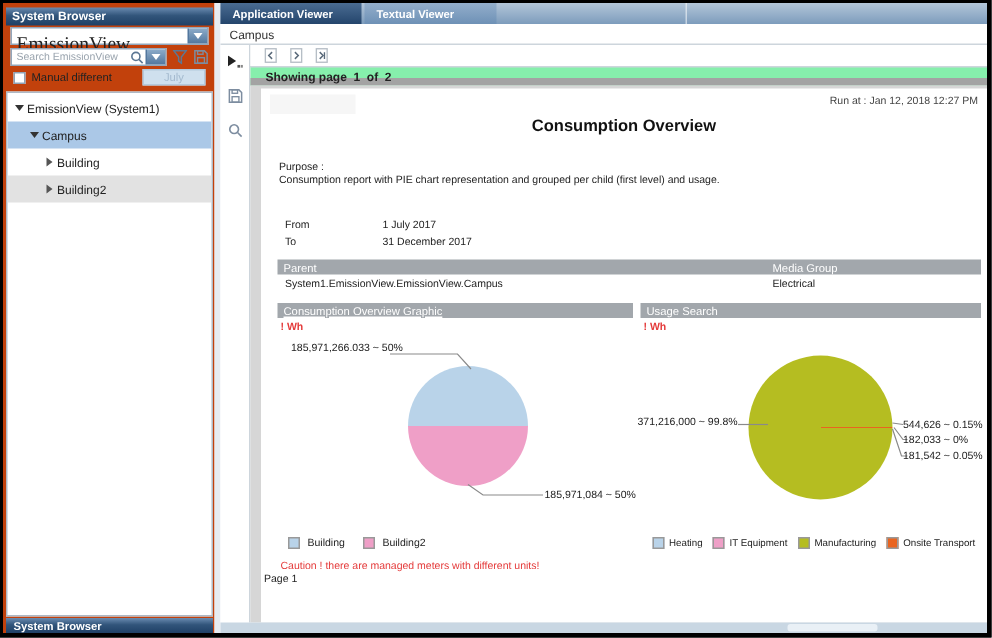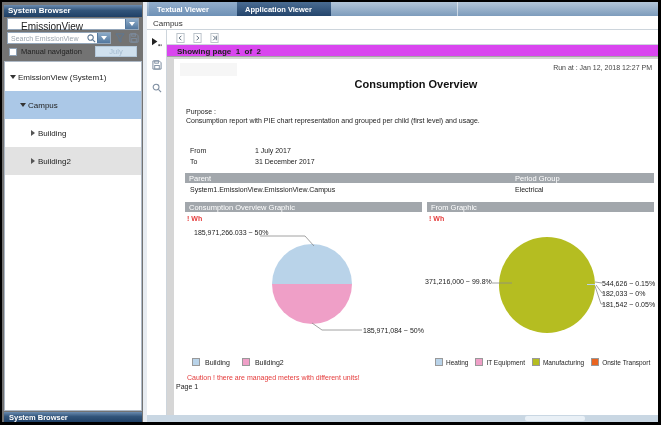--- a/index.html
+++ b/index.html
@@ -1,36 +1,36 @@
 <!DOCTYPE html>
 <html><head>
 <meta charset="utf-8">
 <style>
 * { margin:0; padding:0; box-sizing:border-box; }
 html,body { width:661px; height:425px; overflow:hidden; background:#000; font-family:"Liberation Sans",sans-serif; }
 .app { position:absolute; left:2px; top:2px; width:656px; height:420px; background:#fff; display:flex; }
 
 
-.left { width:141px; background:#737373; display:flex; flex-direction:column; padding:3px 1px 0 2px; }
+.left { width:141px; background:#c2410c; display:flex; flex-direction:column; padding:3px 1px 0 2px; }
 .sb-header { height:12px; background:linear-gradient(180deg,#6a8bb0 0%,#32557b 45%,#1f4066 100%); color:#fff; font-size:8px; font-weight:bold; padding:1px 0 0 4px; }
 .controls { padding:1px 3px 0 3px; }
 .combo { display:flex; height:12px; border:1px solid #93a6ba; background:#fff; margin-bottom:2px; }
-.combo .val { flex:1; font-size:10px; padding:2px 0 0 13px; color:#222; }
+.combo .val { flex:1; font-size:13px; padding:2px 0 0 3px; color:#222;font-family:Liberation Serif, serif; }
 .dd { width:13px; background:linear-gradient(180deg,#8cabc9,#52779e); border-left:1px solid #52779e; display:flex; align-items:center; justify-content:center; }
 .tri-down-w { width:0; height:0; border-left:3px solid transparent; border-right:3px solid transparent; border-top:4px solid #fff; }
 .search-row { display:flex; align-items:center; margin-bottom:2px; }
 .search-box { flex:1; display:flex; align-items:center; height:12px; border:1px solid #93a6ba; background:#fff; }
 .search-box .ph { flex:1; font-size:7px; color:#9aa4ae; padding-left:3px; white-space:nowrap; overflow:hidden; }
 .tool-ic { margin-left:4px; display:flex; }
 .manual-row { display:flex; align-items:center; position:relative; height:11px; margin-top:1px; }
 .cb { width:8px; height:8px; background:#fff; border:1px solid #8fa2b6; margin:0 4px 0 2px; }
 .manual-lbl { font-size:7.5px; color:#222; }
 .send-btn { position:absolute; right:2px; top:0; width:42px; height:11px; background:#cfe0ee; border:1px solid #b4c9dc; color:#a4bacf; font-size:7.5px; text-align:center; line-height:10px; }
 .tree { flex:1; background:#fff; border:1px solid #aeb9c6; margin-top:4px; padding-top:1px; overflow:hidden; }
-.trow { height:28px; font-size:8px; color:#222; display:flex; align-items:center; white-space:nowrap; }
+.trow { height:18px; font-size:8px; color:#222; display:flex; align-items:center; white-space:nowrap; }
 .trow .tri { width:10px; display:flex; justify-content:center; }
 .tri-down { width:0; height:0; border-left:3px solid transparent; border-right:3px solid transparent; border-top:4px solid #333; }
 .tri-right { width:0; height:0; border-top:3px solid transparent; border-bottom:3px solid transparent; border-left:4px solid #555; }
 .trow.sel { background:#abc8e7; }
 .trow.alt { background:#e2e2e2; }
 .p0 { padding-left:3px; } .p1 { padding-left:13px; } .p2 { padding-left:23px; }
 .bbar { height:10px; background:linear-gradient(180deg,#6a8bb0 0%,#32557b 45%,#1f4066 100%); color:#fff; font-size:7.5px; font-weight:bold; padding:1px 0 0 5px; margin-top:1px; }
 .split { width:4px; background:#e7ecf2; }
 
 
@@ -38,37 +38,37 @@
 .tabstrip { height:14px; background:linear-gradient(180deg,#b3c6d9,#7d9cbc); display:flex; position:relative; }
 .tab { height:14px; font-size:7.5px; font-weight:bold; color:#fff; padding:3px 0 0 8px; }
 .tab.active { background:linear-gradient(180deg,#4a6c92,#24456c); width:94px; }
 .tab.inactive { background:linear-gradient(180deg,#93aecb,#6e91b6); margin-left:2px; width:88px; }
 .strip-sep { position:absolute; left:310px; top:0; width:1px; height:14px; background:rgba(255,255,255,0.55); }
 .crumb { height:14px; background:#fff; border-bottom:1px solid #cdd5dc; font-size:8px; color:#333; padding:3px 0 0 6px; }
 .body-row { flex:1; display:flex; min-height:0; }
 .tools-col { width:20px; background:#fff; border-right:1px solid #cdd5dc; display:flex; flex-direction:column; align-items:center; padding-top:3px; gap:5px; }
 .content-col { flex:1; display:flex; flex-direction:column; min-width:0; }
 .toolbar { height:14px; background:#fff; display:flex; gap:8px; padding:1px 0 0 9px; align-items:center; }
-.pagebar { height:13px; background:#d946ef; border-top:1px solid #cdd5dc; border-bottom:1px solid #a3a3a3; font-size:8px; font-weight:bold; color:#222; padding:2px 0 0 10px; }
+.pagebar { height:13px; background:#86efac; border-top:1px solid #cdd5dc; border-bottom:5px solid #a3a3a3; font-size:8px; font-weight:bold; color:#222; padding:2px 0 0 10px; }
 .viewport { flex:1; background:#d6d6d6; padding:2px 0 0 7px; min-height:0; display:flex; flex-direction:column; align-items:center; }
 .page { position:relative; width:484px; flex:1; background:#fff; font-size:7px; color:#222; }
 .hscroll { height:7px; background:#c9d7e3; position:relative; }
 .hthumb { position:absolute; left:378px; top:1px; width:60px; height:5px; background:#e9f0f6; border-radius:2px; }
 
 
 .abs { position:absolute; white-space:nowrap; }
 .logo-ph { left:6px; top:4px; width:57px; height:13px; background:#f6f6f6; }
 .run-at { right:6px; top:5px; font-size:7px; color:#444; }
 .rtitle { left:0; right:0; top:19px; text-align:center; font-size:11px; font-weight:bold; color:#111; }
 .purpose-l { left:12px; top:49px; }
 .purpose-t { left:12px; top:58px; }
 .gbar { height:10px; background:#a2a7ac; color:#fff; font-size:7.5px; padding:1px 0 0 4px; }
 .bar-period { left:11px; right:4px; top:77px; }
 .bar-parent { left:11px; right:4px; top:114px; }
-.bar-cons { left:11px; width:237px; top:143px; }
+.bar-cons { left:11px; width:237px; top:143px;text-decoration:underline; }
 .bar-usage { left:253px; right:4px; top:143px; }
 .mg-h { position:absolute; left:330px; top:1px; }
 .f-l { left:16px; top:88px; } .f-v { left:81px; top:88px; }
 .t-l { left:16px; top:99px; } .t-v { left:81px; top:99px; }
 .par-v { left:16px; top:127px; } .med-v { left:341px; top:127px; }
 .wh { color:#e43a3a; font-size:7px; font-weight:bold; }
 .wh-l { left:13px; top:156px; } .wh-r { left:255px; top:156px; }
 .pie { border-radius:50%; }
 .pie-left { left:98px; top:185px; width:80px; height:80px; }
 .pie-right { left:325px; top:178px; width:96px; height:96px; }
@@ -125,21 +125,21 @@
         <span class="tool-ic">
             <svg width="10" height="10" viewBox="0 0 11 11">
               <path d="M1 1 H8 L10 3 V10 H1 Z" fill="none" stroke="#7d8da0" stroke-width="1.1"></path>
               <rect x="3" y="6" width="5" height="4" fill="none" stroke="#7d8da0" stroke-width="1"></rect>
               <rect x="3" y="1" width="4" height="2.5" fill="none" stroke="#7d8da0" stroke-width="1"></rect>
             </svg>
           </span>
       </div>
       <div class="manual-row">
         <span class="cb"></span>
-        <span class="manual-lbl">Manual navigation</span>
+        <span class="manual-lbl">Manual different</span>
         <span class="send-btn">July</span>
       </div>
     </div>
     <div class="tree">
       <div class="trow p0">
           <span class="tri">
             <span class="tri-down"></span>
           </span>
           <span>EmissionView (System1)</span>
         </div>
@@ -162,22 +162,22 @@
           <span>Building2</span>
         </div>
     </div>
     <div class="bbar"><span>System Browser</span></div>
   </div>
 
   <div class="split"></div>
 
   <div class="right">
     <div class="tabstrip">
+      <div class="tab active">Application Viewer</div>
       <div class="tab inactive">Textual Viewer</div>
-      <div class="tab active">Application Viewer</div>
       <div class="strip-sep"></div>
     </div>
     <div class="crumb">Campus</div>
     <div class="body-row">
       <div class="tools-col">
         <span><svg width="11" height="9" viewBox="0 0 12 10">
               <path d="M1 0 L7 4 L1 8 Z" fill="#222"></path>
               <rect x="8" y="7" width="2" height="2" fill="#555"></rect>
               <rect x="10.5" y="7" width="1.5" height="2" fill="#888"></rect>
             </svg></span>
@@ -214,26 +214,26 @@
             <div class="abs run-at">Run at : Jan 12, 2018 12:27 PM</div>
             <div class="abs rtitle">Consumption Overview</div>
             <div class="abs purpose-l">Purpose :</div>
             <div class="abs purpose-t">Consumption report with PIE chart representation and grouped per child (first level) and usage.</div>
 
             <div class="abs f-l">From</div>
             <div class="abs f-v">1 July 2017</div>
             <div class="abs t-l">To</div>
             <div class="abs t-v">31 December 2017</div>
 
-            <div class="abs gbar bar-parent"><span>Parent</span><span class="mg-h">Period Group</span></div>
+            <div class="abs gbar bar-parent"><span>Parent</span><span class="mg-h">Media Group</span></div>
             <div class="abs par-v">System1.EmissionView.EmissionView.Campus</div>
             <div class="abs med-v">Electrical</div>
 
             <div class="abs gbar bar-cons">Consumption Overview Graphic</div>
-            <div class="abs gbar bar-usage">From Graphic</div>
+            <div class="abs gbar bar-usage">Usage Search</div>
             <div class="abs wh wh-l">! Wh</div>
             <div class="abs wh wh-r">! Wh</div>
 
             <div class="abs pie pie-left" style="background: conic-gradient(from 270deg, rgb(185, 211, 233) 0%, rgb(185, 211, 233) 50%, rgb(239, 159, 199) 50%, rgb(239, 159, 199) 100%);"></div>
             <div class="abs pie pie-right" style="background: conic-gradient(from 90deg, rgb(181, 189, 33) 0%, rgb(181, 189, 33) 99.8%, rgb(185, 211, 233) 99.8%, rgb(185, 211, 233) 99.95%, rgb(239, 159, 199) 99.95%, rgb(239, 159, 199) 99.95%, rgb(233, 100, 32) 99.95%, rgb(233, 100, 32) 100%);"></div>
 
             <svg class="abs lines">
               <polyline points="86,177 131,177 140,187"></polyline>
               <polyline points="138,264 148,271 188,271"></polyline>
               <polyline points="318,224 338,224"></polyline>

